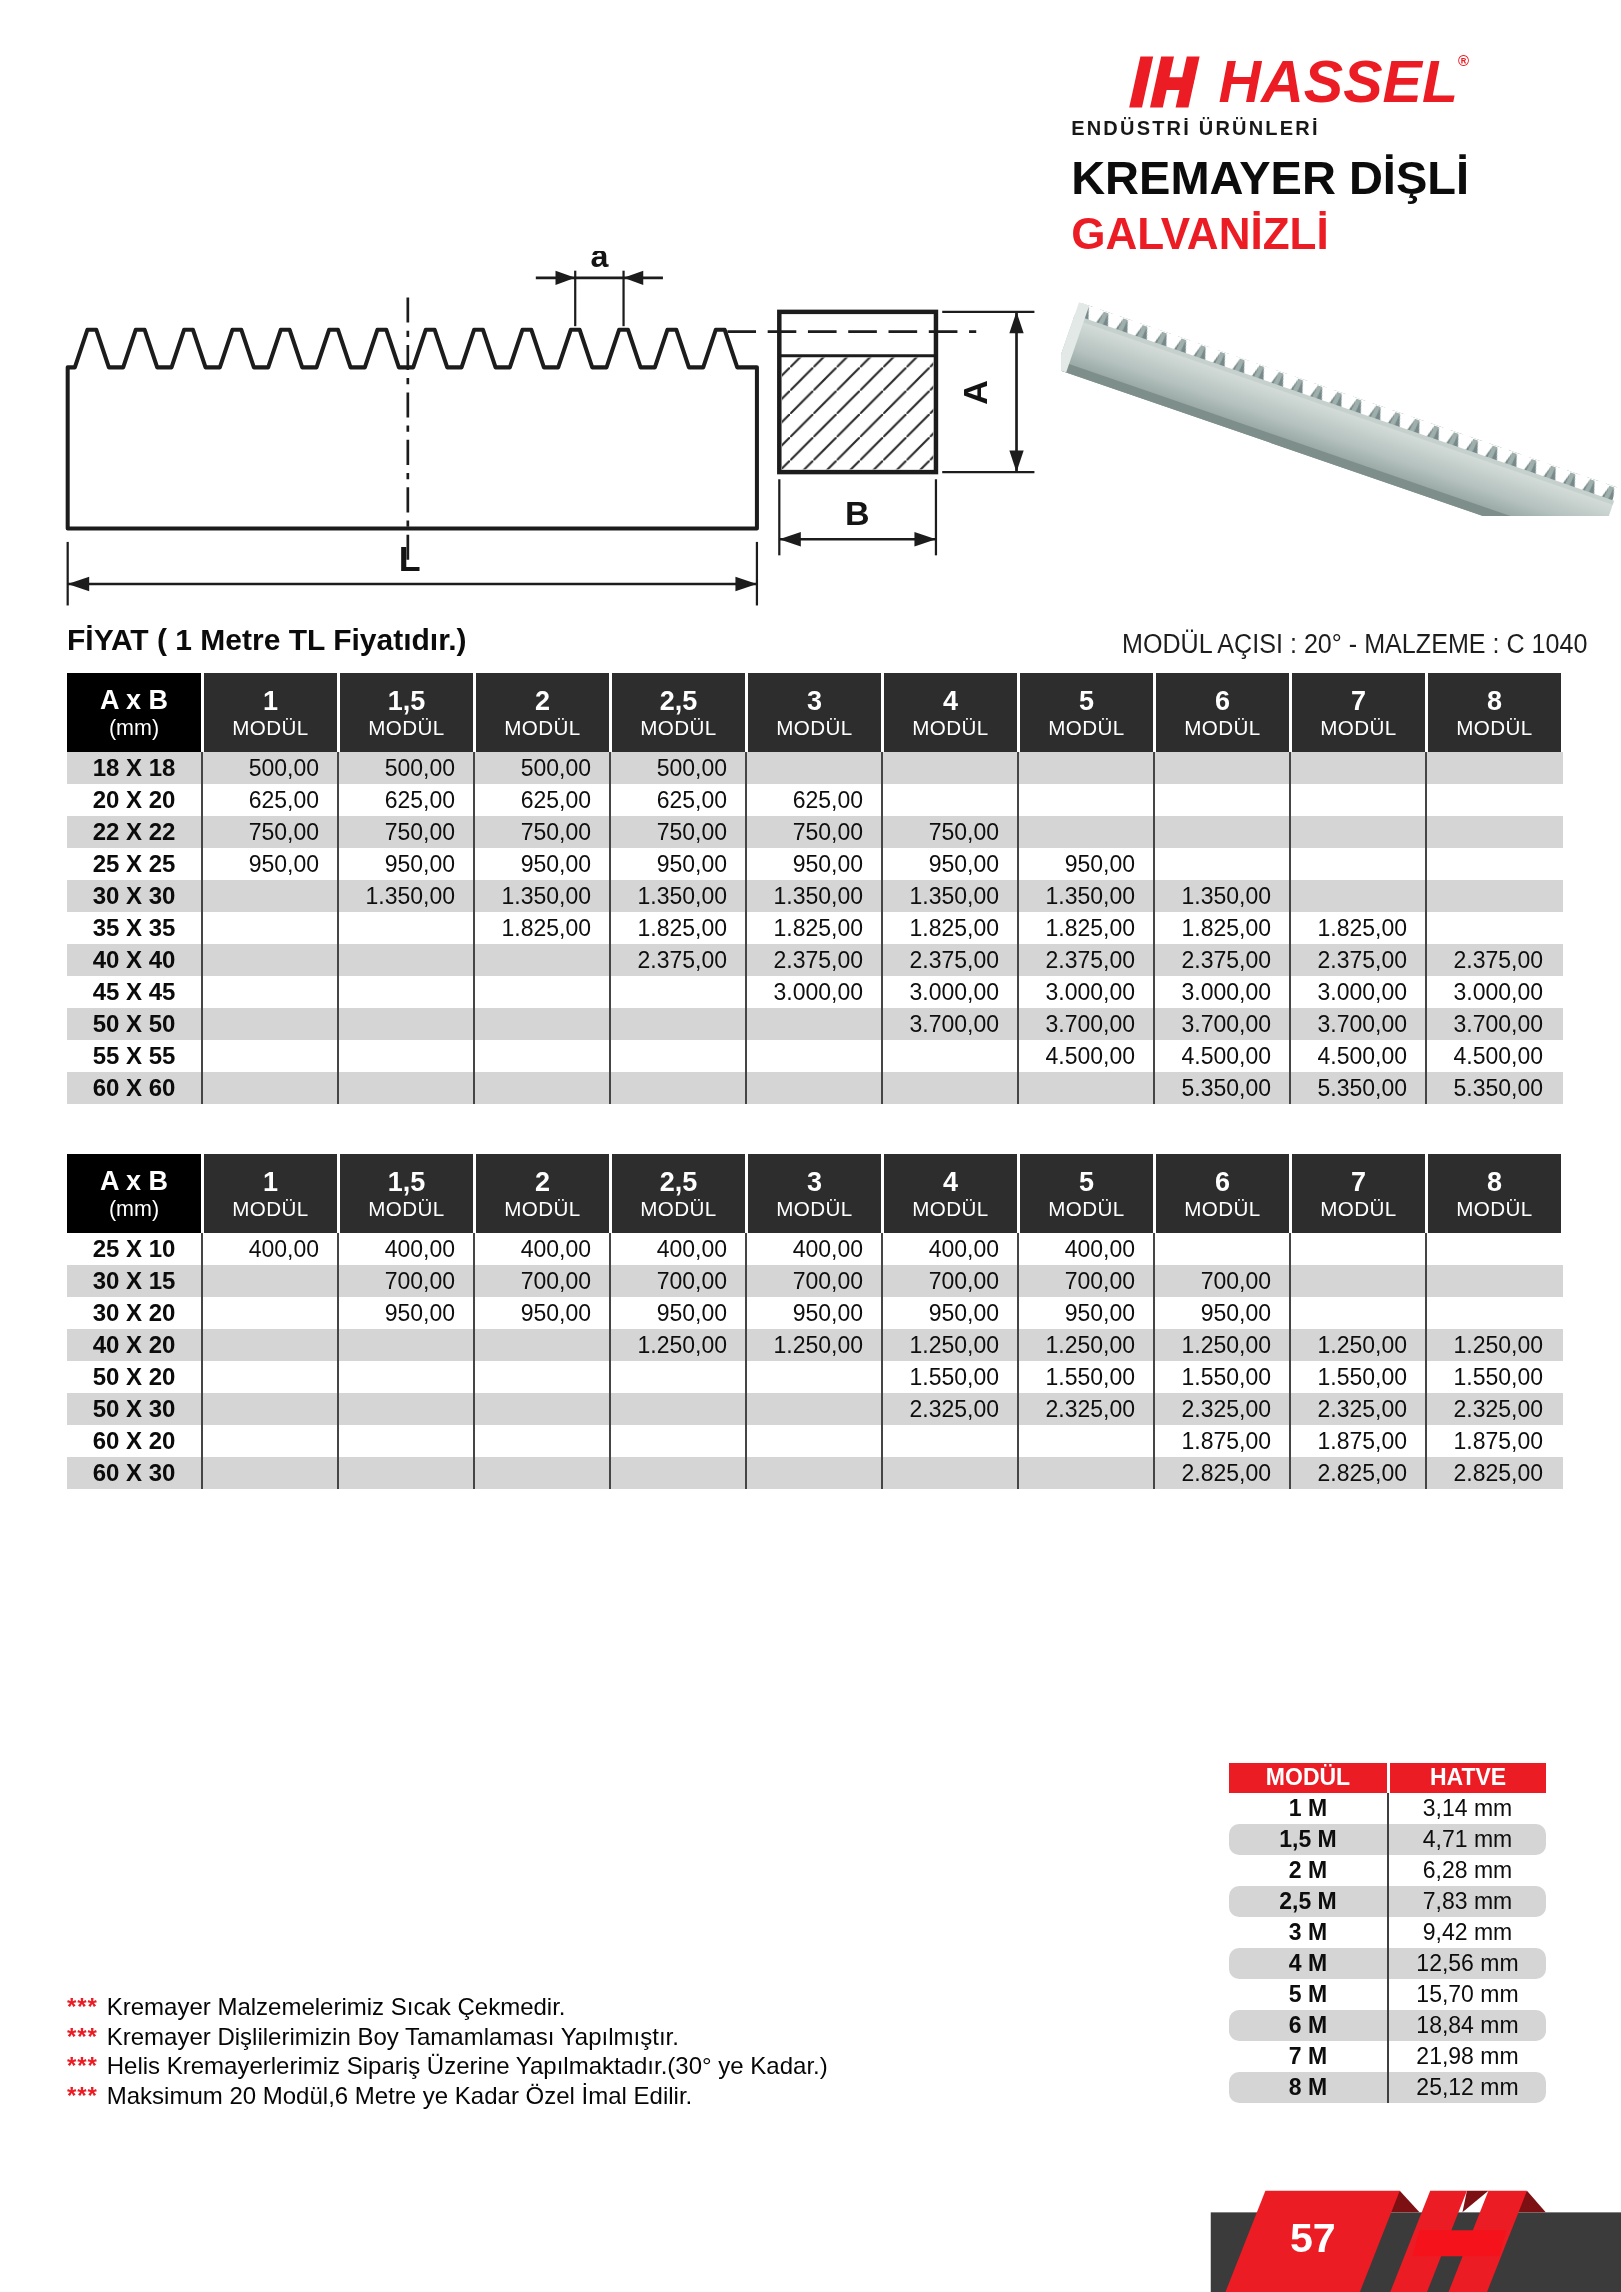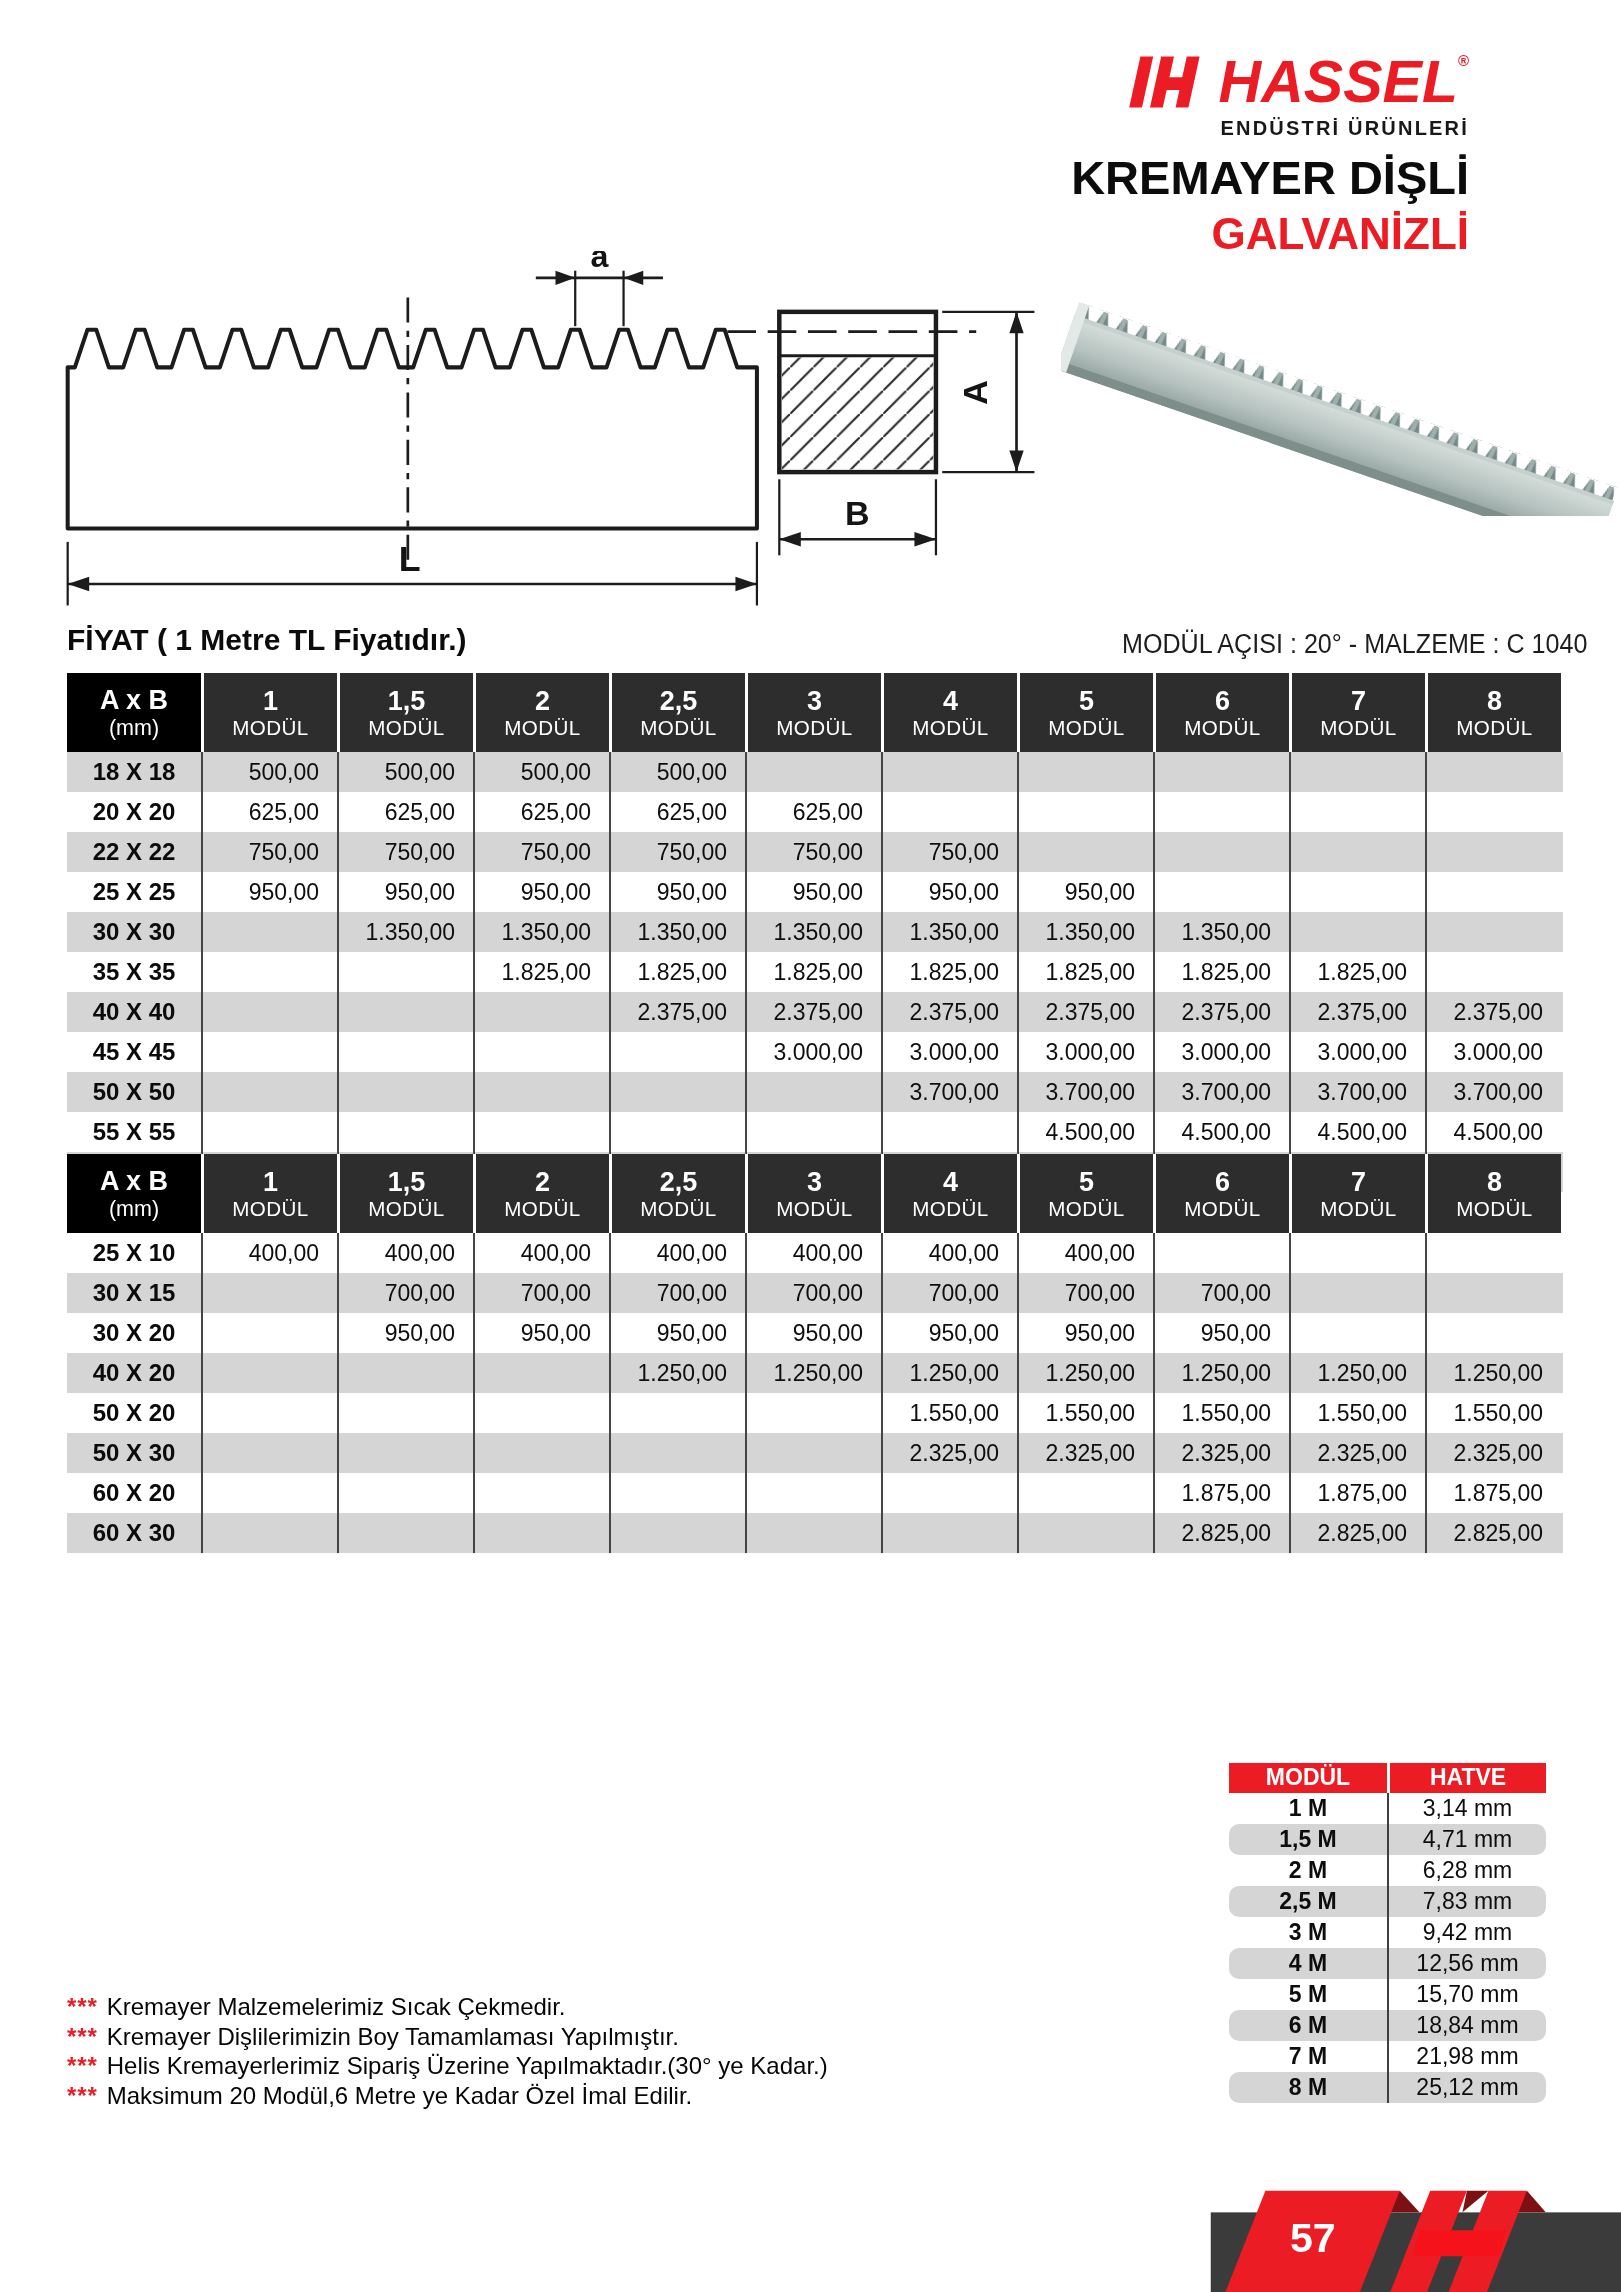--- a/index.html
+++ b/index.html
@@ -1,20 +1,20 @@
 <!DOCTYPE html>
 <html style="font-size:14.3px"><head>
 <meta charset="utf-8">
 <style>
   html,body{margin:0;padding:0;background:#fff;}
   .page{position:relative;width:1621px;height:2293px;background:#fff;overflow:hidden;
         font-family:"Liberation Sans","DejaVu Sans",sans-serif;color:#111;}
 
   
-  .brand{position:absolute;top:50px;right:152px;text-align:right;}
+  .brand{position:absolute;top:50px;right:152px;text-align:left;}
   .logo-row{display:flex;align-items:center;justify-content:flex-end;}
   .logo-mark{width:90px;height:64px;margin-right:3.6px;}
   .logo-text{color:#ec1c24;font-size:59px;font-weight:800;font-style:italic;line-height:1;letter-spacing:0;}
   .logo-reg{color:#ec1c24;font-size:15px;font-weight:700;align-self:flex-start;margin-top:1.8px;}
   .logo-sub{font-size:20px;font-weight:800;letter-spacing:2.2px;color:#181818;margin-top:2.7px;}
   .product-title{font-size:47px;font-weight:800;color:#0c0c0c;margin:14.3px 0 0;line-height:1;}
   .product-subtitle{font-size:44px;font-weight:800;color:#ec1c24;margin-top:10.7px;line-height:1;}
 
   
   .tech-drawing{position:absolute;left:45px;top:251px;}
@@ -23,21 +23,21 @@
 
   
   .price-heading{position:absolute;left:67px;top:623px;font-size:30px;font-weight:800;color:#0b0b0b;}
   .spec-text{position:absolute;right:34px;top:629px;font-size:27px;color:#1d1d1d;
              transform:scaleX(.93);transform-origin:right center;white-space:nowrap;}
 
   .price-table{position:absolute;left:67px;width:1496px;}
   #table1{top:673px;} #table2{top:1154px;}
   .prow{display:grid;grid-template-columns:134px repeat(10,136px);}
   .hrow{height:79px;}
-  .drow{height:40px;}
+  .drow{height:32px;}
   .hcell{background:#2d2d2d;color:#fff;display:flex;flex-direction:column;align-items:center;
          justify-content:center;border-left:3.6px solid #fff;line-height:1.12;}
   .hcell.first{background:#000000;border-left:none;}
   .hnum{font-size:27px;font-weight:700;}
   .hlab{font-size:20.6px;font-weight:400;letter-spacing:0.4px;}
   .hmm{font-size:21.5px;font-weight:400;}
   .cell{display:flex;align-items:center;border-left:2.7px solid #454545;}
   .cell:first-child{border-left:none;}
   .size-cell{justify-content:center;font-weight:700;font-size:24px;color:#0b0b0b;}
   .price-cell{justify-content:flex-end;padding-right:18px;font-size:23px;color:#0e0e0e;}

